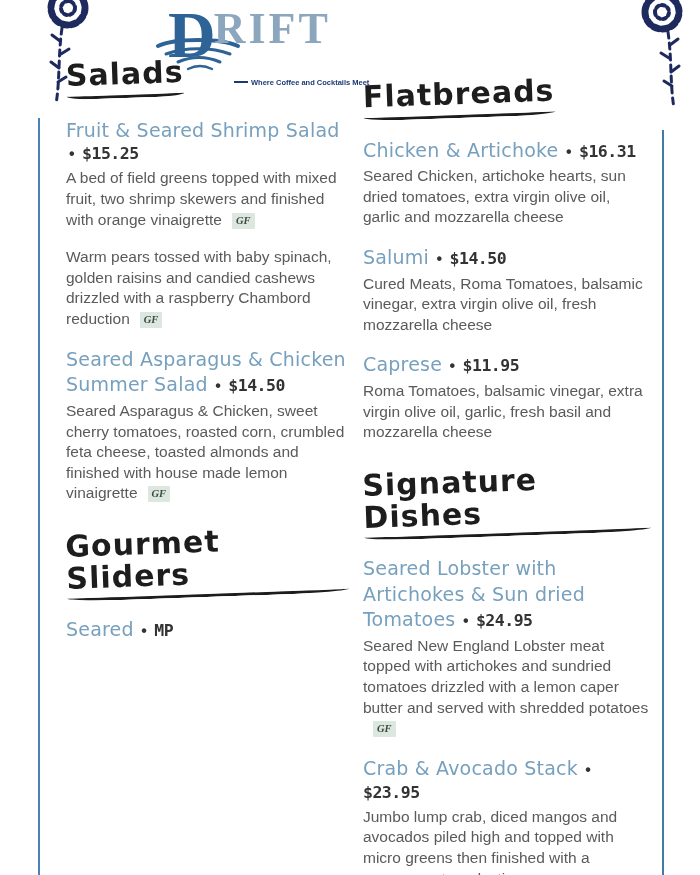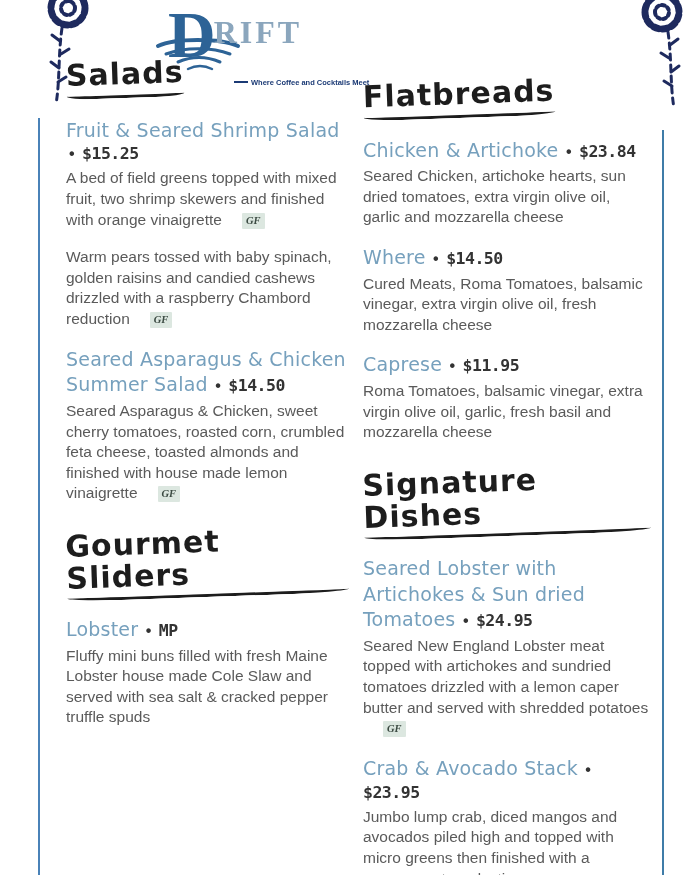--- a/index.html
+++ b/index.html
@@ -24,21 +24,21 @@
   
   .logo { position: absolute; left: 168px; top: 2px; width: 220px; height: 62px; }
   .logo-word { position: absolute; left: 0; top: 0; white-space: nowrap; }
   .logo-d {
     font-family: "Liberation Serif", serif;
     font-weight: 700; font-size: 66px; line-height: 1;
     color: #2d6396; letter-spacing: -2px;
   }
   .logo-rift {
     font-family: "Liberation Serif", serif;
-    font-weight: 700; font-size: 32px; line-height: 1;
+    font-weight: 700; font-size: 44px; line-height: 1;
     color: #8ba6bd; letter-spacing: 3px; vertical-align: 14px;
   }
   .logo-ripples { position: absolute; left: -18px; top: 34px; }
   .logo-tagline {
     position: absolute; left: 66px; top: 48px;
     font-size: 7.5px; font-weight: 700; color: #1b3a75; white-space: nowrap; margin-top: 28px;
   }
   .logo-tagline::before {
     content: ""; display: inline-block; width: 14px; height: 2px;
     background: #1b3a75; vertical-align: 2px; margin-right: 3px;
@@ -76,21 +76,21 @@
     color: #333333; font-weight: 700; font-size: 16.5px;
     font-family: "DejaVu Sans Mono", monospace; letter-spacing: -0.5px; text-align: center;
   }
   .desc {
     color: #5a5a5a; font-size: 15.5px; line-height: 1.33;
     font-family: "Liberation Sans", sans-serif;
   }
   .gf {
     display: inline-block; background: #dce7e0; color: #3b4a42;
     font-family: "Liberation Serif", serif; font-style: italic; font-weight: 700;
-    font-size: 10.5px; padding: 1px 4px; margin-left: 20px;
+    font-size: 10.5px; padding: 1px 4px; margin-left: 10px;
     border-radius: 1px; vertical-align: 1px;
   }
 </style>
 </head>
 <body>
 
 <div class="page">
 
   <div class="vline vline-left"></div>
   <div class="vline vline-right"></div>
@@ -157,25 +157,24 @@
     </div>
 
     <div class="section">
       <div class="sec-head">
         <div class="sec-title">Gourmet Sliders</div>
         <div class="sec-underline"></div>
       </div>
 
       <div class="item">
         <div class="item-head">
-          <span class="iname">Lobster</span>
+          <span class="iname">Seared</span>
           <span class="dot">•</span>
           <span class="price">MP</span>
         </div>
-        <div class="desc"><span>Fluffy mini buns filled with fresh Maine Lobster house made Cole Slaw and served with sea salt &amp; cracked pepper truffle spuds</span></div>
       </div>
 
 
       
 
       
     </div>
   </div>
 
   <div class="col col-right">
@@ -183,28 +182,28 @@
     <div class="section">
       <div class="sec-head">
         <div class="sec-title">Flatbreads</div>
         <div class="sec-underline"></div>
       </div>
 
       <div class="item">
         <div class="item-head">
           <span class="iname">Chicken &amp; Artichoke</span>
           <span class="dot">•</span>
-          <span class="price">$23.84</span>
+          <span class="price">$16.31</span>
         </div>
         <div class="desc"><span>Seared Chicken, artichoke hearts, sun dried tomatoes, extra virgin olive oil, garlic and mozzarella cheese</span></div>
       </div>
 
       <div class="item">
         <div class="item-head">
-          <span class="iname">Where</span>
+          <span class="iname">Salumi</span>
           <span class="dot">•</span>
           <span class="price">$14.50</span>
         </div>
         <div class="desc"><span>Cured Meats, Roma Tomatoes, balsamic vinegar, extra virgin olive oil, fresh mozzarella cheese</span></div>
       </div>
 
       <div class="item">
         <div class="item-head">
           <span class="iname">Caprese</span>
           <span class="dot">•</span>

